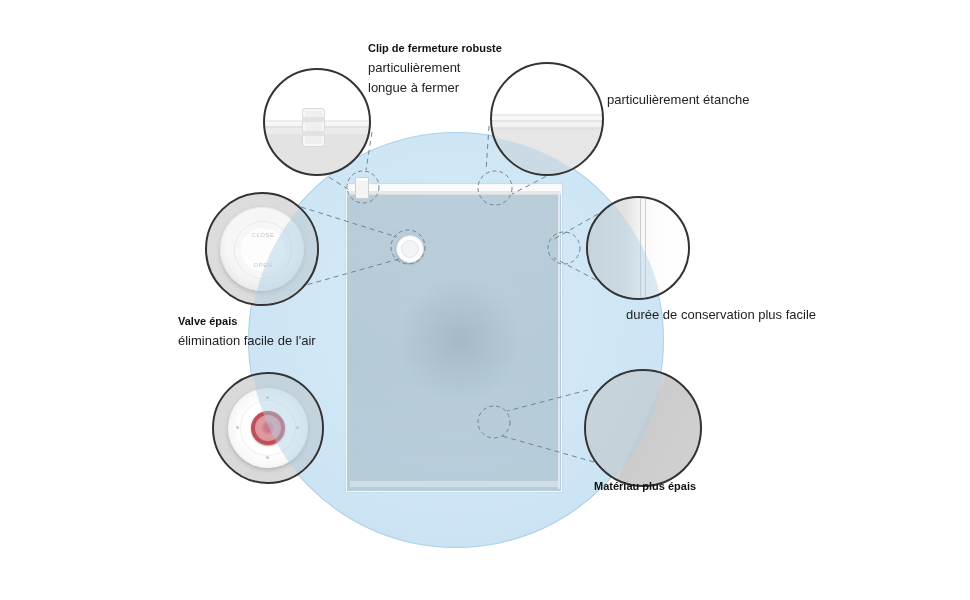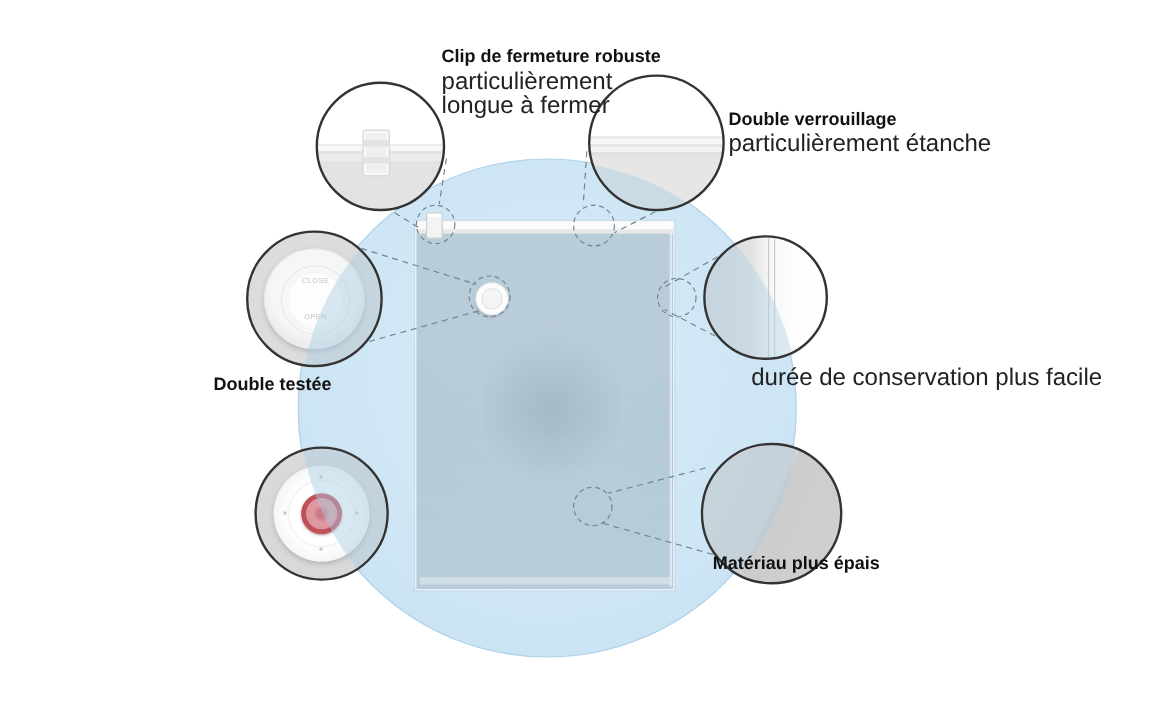--- a/index.html
+++ b/index.html
@@ -71,22 +71,22 @@
   .rv-dot{position:absolute;width:3px;height:3px;border-radius:50%;background:#c9c9c9;}
   
   .co-seam{left:586px;top:196px;width:100px;height:100px;
     background:linear-gradient(90deg,#d8d8d8 0%,#e2e2e2 38%,#efefef 48%,#f8f8f8 56%,#fdfdfd 70%,#fff 100%);}
   .seam-line{position:absolute;top:0;bottom:0;width:1px;background:#c9cdd0;}
   
   .co-material{left:584px;top:369px;width:114px;height:114px;
     background:linear-gradient(115deg,#d8d8d8 0%,#d4d4d4 48%,#cccccc 50%,#d1d1d1 100%);}
   
   .feat{position:absolute;z-index:5;}
-  .feat .t{font-size:15px;font-weight:bold;line-height:20px;color:var(--ink,#111);}
-  .feat .s{font-size:20px;line-height:20px;color:var(--sub,#222);}
+  .feat .t{font-size:11px;font-weight:bold;line-height:20px;color:var(--ink,#111);}
+  .feat .s{font-size:13px;line-height:20px;color:var(--sub,#222);}
 </style>
 </head>
 <body>
 
 <div id="stage">
 
   <div class="blue-circle"></div>
 
   <div class="bag">
     <div class="bag-shade"></div>
@@ -164,29 +164,29 @@
     <div class="tint" style="background:radial-gradient(circle 208px at -128px -29px, rgba(168,205,228,.35) 0 207px, transparent 208px)"></div>
   </div>
 
   <div class="feat" style="left:368px;top:38px">
     <div class="t">Clip de fermeture robuste</div>
     <div class="s">particulièrement</div>
     <div class="s">longue à fermer</div>
   </div>
 
   <div class="feat" style="left:607px;top:90px">
-    <div class="t">Double verrouillage</div>
     <div class="s">particulièrement étanche</div>
   </div>
 
   <div class="feat" style="left:178px;top:311px">
-    <div class="t">Double testée</div>
+    <div class="t">Valve épais</div>
+    <div class="s">élimination facile de l'air</div>
   </div>
 
   <div class="feat" style="left:626px;top:305px">
     <div class="s">durée de conservation plus facile</div>
   </div>
 
-  <div class="feat" style="left:594px;top:460px">
+  <div class="feat" style="left:594px;top:476px">
     <div class="t">Matériau plus épais</div>
   </div>
 
 </div>
 
 </body></html>

